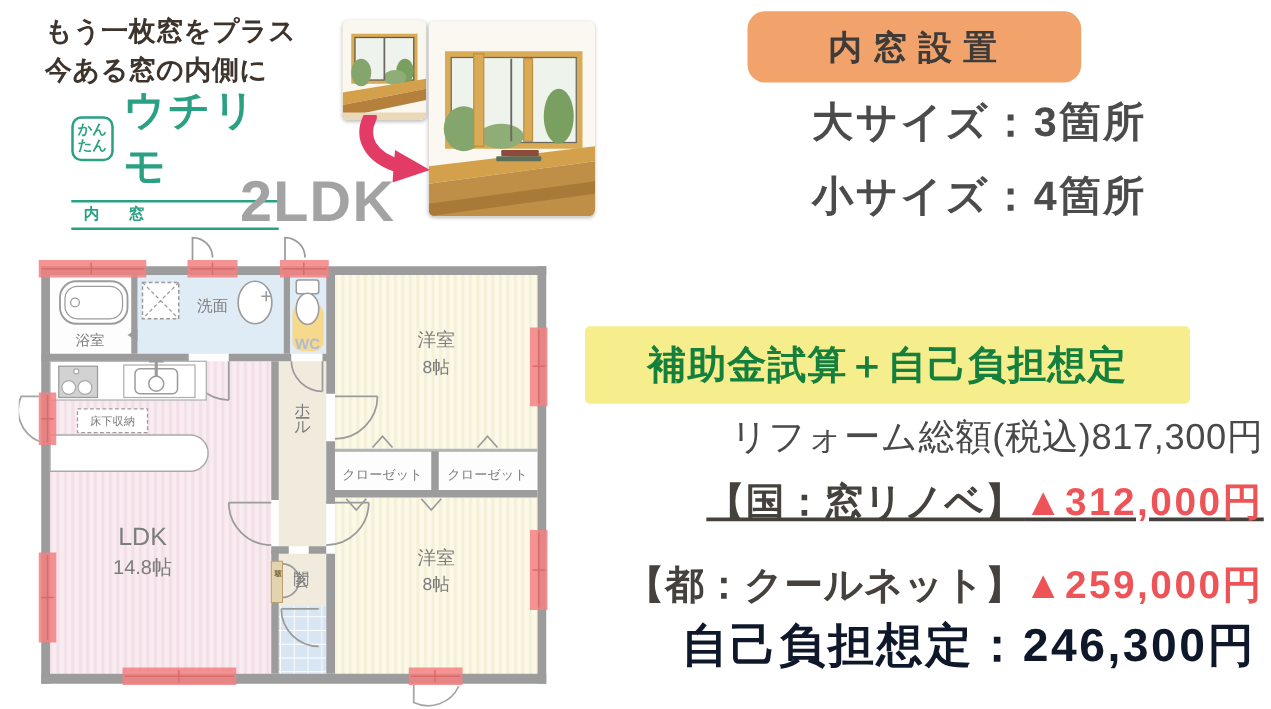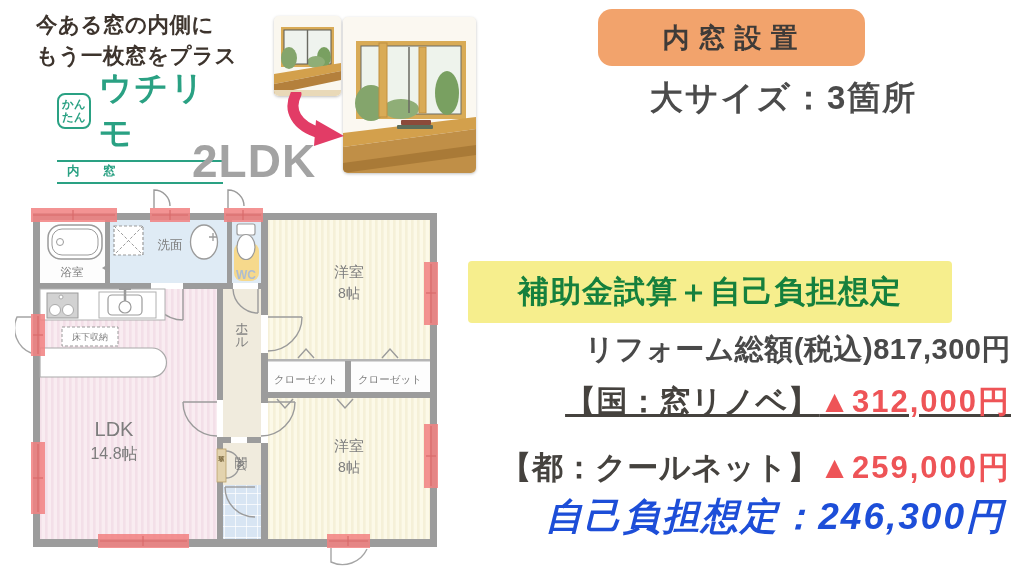--- a/index.html
+++ b/index.html
@@ -33,35 +33,35 @@
 
   
   .badge-orange{left:598px;top:9px;width:267px;height:57px;background:var(--accent_orange);
     border-radius:14px;display:flex;align-items:center;justify-content:center;
     font-size:27px;font-weight:800;letter-spacing:9px;color:#3f3b38;padding-left:6px;box-sizing:border-box;}
   .size-lines{left:560px;top:68px;width:447px;text-align:center;}
   .size-line{font-size:33px;font-weight:800;line-height:59px;color:#4b4b4b;letter-spacing:2px;white-space:nowrap;}
   .badge-yellow{left:468px;top:261px;width:484px;height:62px;background:var(--accent_yellow);
     border-radius:4px;display:flex;align-items:center;justify-content:center;
     font-size:31px;font-weight:800;letter-spacing:1px;color:#15803d;white-space:nowrap;}
-  .total-line{right:6px;top:330px;font-size:29px;font-weight:700;color:#494949;letter-spacing:.5px;white-space:nowrap;}
+  .total-line{right:6px;top:330px;font-size:29px;font-weight:400;color:#494949;letter-spacing:.5px;white-space:nowrap;}
   .subsidy-row{right:6px;font-size:31px;font-weight:800;white-space:nowrap;color:#45423e;letter-spacing:.5px;}
   .subsidy-row .amount{color:var(--price_red);letter-spacing:2px;}
   .row-kuni{top:381px;text-decoration:underline;} .row-to{top:447px;}
-  .selfpay{right:12px;top:492px;font-size:37px;font-weight:800;color:#1d4ed8;letter-spacing:2px;white-space:nowrap;font-style:italic;}
+  .selfpay{right:12px;top:492px;font-size:37px;font-weight:800;color:#0f172a;letter-spacing:2px;white-space:nowrap;}
 
   svg text{font-family:"Liberation Sans","DejaVu Sans",sans-serif;}
   .vtext{writing-mode:vertical-rl;text-orientation:upright;}
 </style>
 </head>
 <body>
 
 <div class="abs tagline">
+  <div>もう一枚窓をプラス</div>
   <div>今ある窓の内側に</div>
-  <div>もう一枚窓をプラス</div>
 </div>
 
 <div class="abs logo">
   <div class="logo-row">
     <div class="kantan">
         <span>かんたん</span>
       </div>
     <div class="brand">ウチリモ</div>
   </div>
   <div class="logo-rule"></div>
@@ -109,20 +109,21 @@
   <svg width="66" height="54" viewBox="0 0 66 54">
     <path d="M10,2 C2,18 10,34 34,41" fill="none" stroke="var(--arrow_pink)" stroke-width="11" stroke-linecap="round"></path>
     <polygon points="30,28 58,44 28,54" fill="var(--arrow_pink)"></polygon>
   </svg>
 </div>
 
 <div class="abs badge-orange">内窓設置</div>
 
 <div class="abs size-lines">
   <div class="size-line">大サイズ：3箇所</div>
+  <div class="size-line">小サイズ：4箇所</div>
 </div>
 
 <div class="abs badge-yellow">補助金試算＋自己負担想定</div>
 
 <div class="abs total-line">リフォーム総額(税込)817,300円</div>
 
 <div class="abs subsidy-row row-kuni">
   <span>【国：窓リノベ】</span><span class="amount">▲312,000円</span>
 </div>
 <div class="abs subsidy-row row-to">

